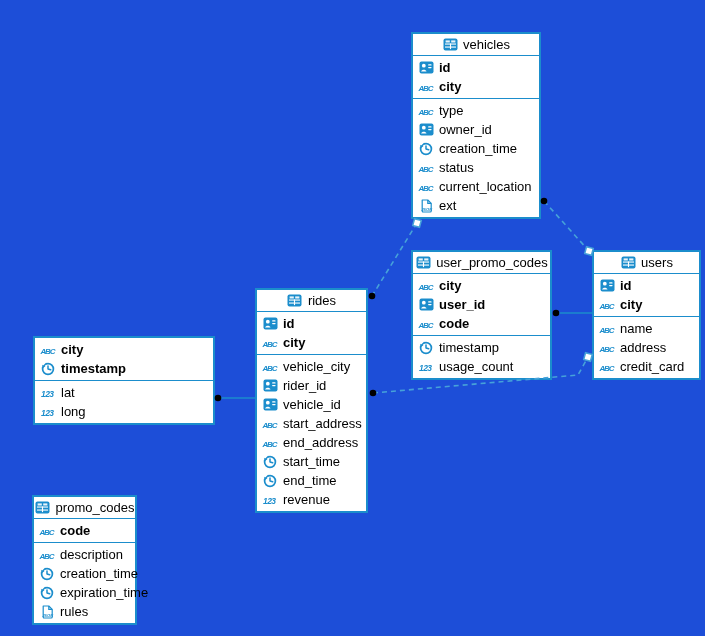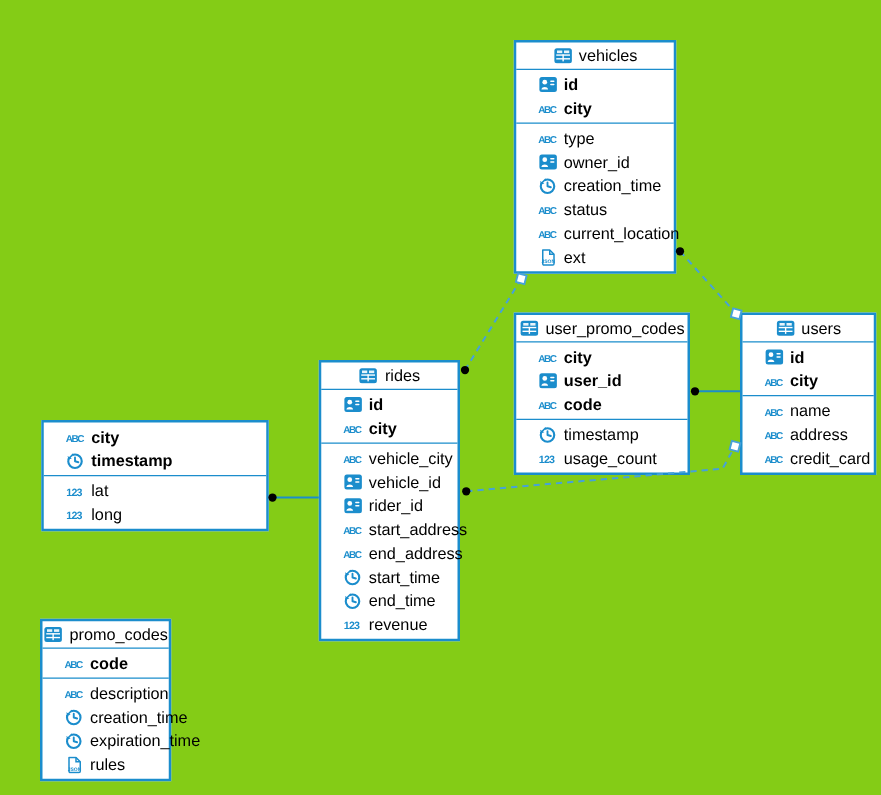--- a/index.html
+++ b/index.html
@@ -13,35 +13,35 @@
     position: absolute;
     background: #ffffff;
     border: 2px solid var(--blue, #1b8dcc);
   }
   .t-header {
     display: flex; align-items: center; justify-content: center;
     gap: 5px; height: 22px; padding: 0 6px;
     border-bottom: 1.5px solid var(--blue, #1b8dcc);
     font-size: 13px; color: #000; white-space: nowrap;
   }
-  .t-section { padding: 2px 12px; }
+  .t-section { padding: 2px 0; }
   .t-keys { border-bottom: 1.5px solid var(--blue, #1b8dcc); }
   .t-row {
     display: flex; align-items: center; gap: 5px;
     height: 19px; padding: 0 5px;
     font-size: 13px; color: #000; white-space: nowrap;
   }
   .t-row.key { font-weight: bold; }
-  .col-icon { display: inline-flex; width: 16px; justify-content: center; align-items: center; flex: none; }
+  .col-icon { display: inline-flex; width: 16px; justify-content: center; align-items: center; flex: none; font-style: italic; }
   .t-title, .col-name { line-height: 1; }
 </style>
 </head>
 <body>
 
-<div id="canvas" style="width: 705px; height: 636px; background: #84cc16;">
+<div id="canvas" style="width: 705px; height: 636px; background: #1d4ed8;">
   <svg id="connections-layer" xmlns="http://www.w3.org/2000/svg" width="705" height="636" viewBox="0 0 705 636">
       <polyline points="544,201 589,251" fill="none" stroke="#46a2d9" stroke-width="1.6" stroke-dasharray="5 4"></polyline>
       <circle cx="544" cy="201" r="3.3" fill="#000000"></circle>
       <rect x="585.5" y="247.5" width="7" height="7" fill="#ffffff" stroke="#46a2d9" stroke-width="1.5" transform="rotate(15 589 251)"></rect>
       <polyline points="417,223 372,296" fill="none" stroke="#46a2d9" stroke-width="1.6" stroke-dasharray="5 4"></polyline>
       <rect x="413.5" y="219.5" width="7" height="7" fill="#ffffff" stroke="#46a2d9" stroke-width="1.5" transform="rotate(15 417 223)"></rect>
       <circle cx="372" cy="296" r="3.3" fill="#000000"></circle>
       <polyline points="556,313 592,313" fill="none" stroke="#1b8dcc" stroke-width="1.6"></polyline>
       <circle cx="556" cy="313" r="3.3" fill="#000000"></circle>
       <polyline points="373,393 578,375 588,357" fill="none" stroke="#46a2d9" stroke-width="1.6" stroke-dasharray="5 4"></polyline>
@@ -326,33 +326,33 @@
           <div class="t-row">
             <span class="col-icon">
     <svg width="15" height="13" viewBox="0 0 15 13">
       <rect x="0.5" y="0.5" width="14" height="12" rx="2" fill="#1b8dcc"></rect>
       <circle cx="4.8" cy="4.7" r="1.9" fill="#fff"></circle>
       <path d="M2.1 10.6 C2.7 8.0 6.9 8.0 7.5 10.6 Z" fill="#fff"></path>
       <rect x="9.1" y="3.3" width="3.5" height="1.3" rx="0.6" fill="#fff"></rect>
       <rect x="9.1" y="5.9" width="3.5" height="1.3" rx="0.6" fill="#fff"></rect>
     </svg>
             </span>
+            <span class="col-name">rider_id</span>
+          </div>
+          <div class="t-row">
+            <span class="col-icon">
+    <svg width="15" height="13" viewBox="0 0 15 13">
+      <rect x="0.5" y="0.5" width="14" height="12" rx="2" fill="#1b8dcc"></rect>
+      <circle cx="4.8" cy="4.7" r="1.9" fill="#fff"></circle>
+      <path d="M2.1 10.6 C2.7 8.0 6.9 8.0 7.5 10.6 Z" fill="#fff"></path>
+      <rect x="9.1" y="3.3" width="3.5" height="1.3" rx="0.6" fill="#fff"></rect>
+      <rect x="9.1" y="5.9" width="3.5" height="1.3" rx="0.6" fill="#fff"></rect>
+    </svg>
+            </span>
             <span class="col-name">vehicle_id</span>
-          </div>
-          <div class="t-row">
-            <span class="col-icon">
-    <svg width="15" height="13" viewBox="0 0 15 13">
-      <rect x="0.5" y="0.5" width="14" height="12" rx="2" fill="#1b8dcc"></rect>
-      <circle cx="4.8" cy="4.7" r="1.9" fill="#fff"></circle>
-      <path d="M2.1 10.6 C2.7 8.0 6.9 8.0 7.5 10.6 Z" fill="#fff"></path>
-      <rect x="9.1" y="3.3" width="3.5" height="1.3" rx="0.6" fill="#fff"></rect>
-      <rect x="9.1" y="5.9" width="3.5" height="1.3" rx="0.6" fill="#fff"></rect>
-    </svg>
-            </span>
-            <span class="col-name">rider_id</span>
           </div>
           <div class="t-row">
             <span class="col-icon">
     <svg width="16" height="12" viewBox="0 0 16 12">
       <text x="0.5" y="9.5" font-size="8" font-weight="bold" fill="#1b8dcc" font-family="Liberation Sans, sans-serif" textLength="15">ABC</text>
     </svg>
             </span>
             <span class="col-name">start_address</span>
           </div>
           <div class="t-row">

